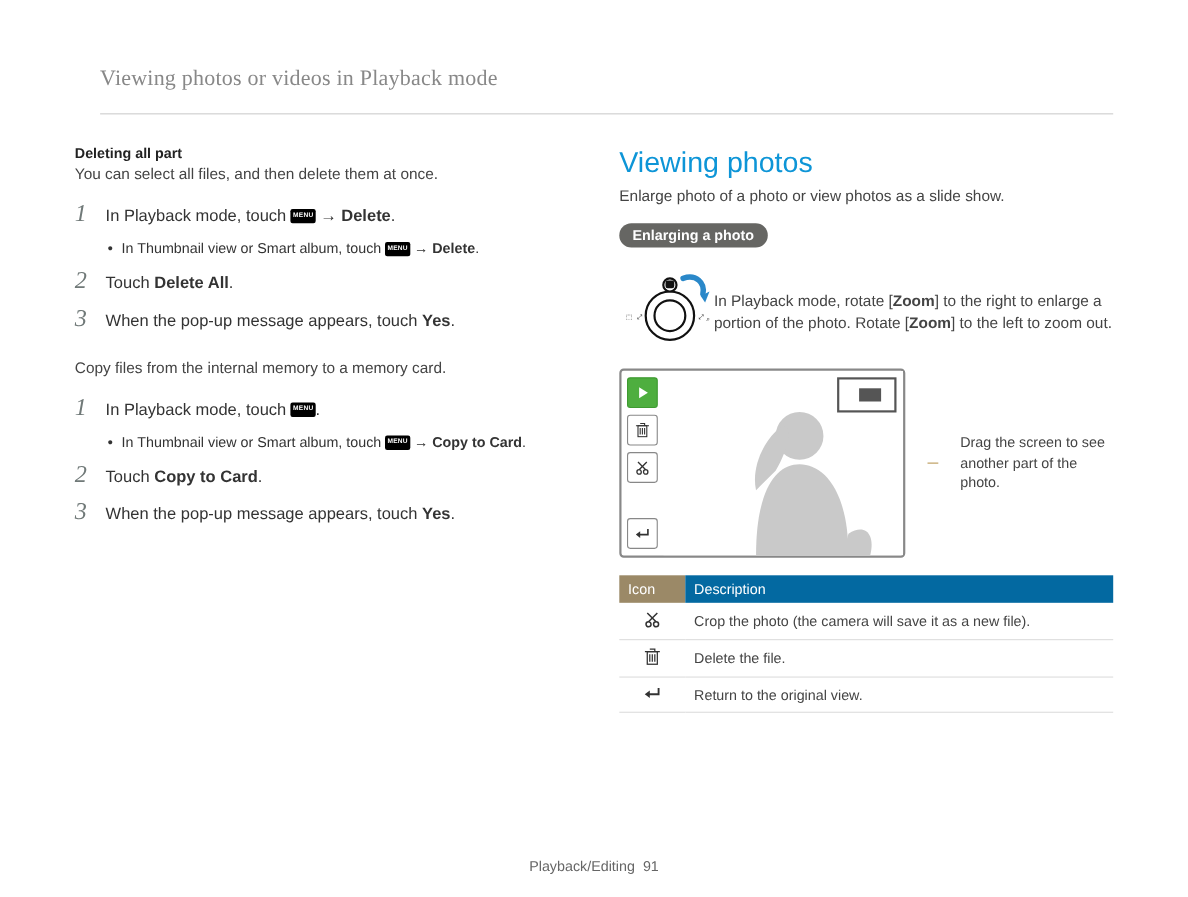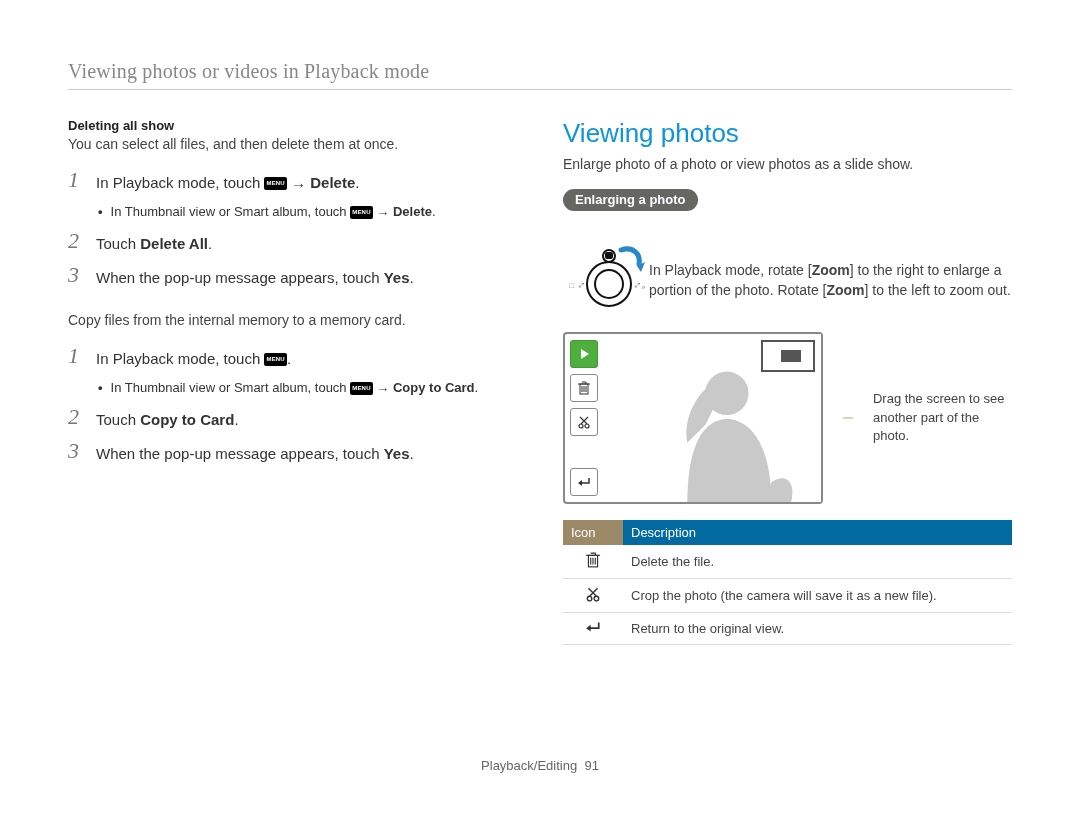--- a/index.html
+++ b/index.html
@@ -14,24 +14,25 @@
     padding: 60px 68px 40px 68px;
     position: relative;
     min-height: 815px;
   }
   .top-title {
     font-family: Georgia, 'Times New Roman', serif;
     font-size: 20px;
     color: #888;
     font-style: normal;
     border-bottom: 1px solid #ccc;
-    padding-bottom: 6px;
+    padding-bottom: 20px;
     margin-bottom: 28px;
     font-weight: 300;
     letter-spacing: 0.2px;
+    margin-left: 23px;
   }
   .columns {
     display: flex;
     gap: 46px;
   }
   .col { flex: 1; }
   .small-bold {
     font-size: 13px;
     font-weight: bold;
     color: #222;
@@ -90,21 +91,21 @@
   }
   .bullet-sub .dot { font-weight: bold; }
   .pill {
     display: inline-block;
     background: #666663;
     color: #fff;
     font-size: 13px;
     font-weight: bold;
     border-radius: 11px;
     padding: 3px 12px 4px 12px;
-    margin-bottom: 15px;
+    margin-bottom: 4px;
   }
   .accent-title {
     font-family: Arial, sans-serif;
     font-size: 26px;
     color: #0d95d7;
     font-weight: 300;
     margin-bottom: 6px;
   }
   .zoom-block {
     display: flex;
@@ -185,37 +186,37 @@
   }
   .icon-table th.icon-col { width: 60px; text-align: left; color: #fff; background: #9b8967; }
   .icon-table td {
     border-bottom: 1px solid #ddd;
     padding: 7px 8px;
     color: #444;
   }
   .icon-table td.ic { text-align: center; }
   .footer {
     position: absolute;
-    bottom: 42px;
+    bottom: 20px;
     left: 0; right: 0;
     text-align: center;
     font-size: 13px;
     color: #666;
   }
 </style>
 </head>
 <body>
 
 <div class="page">
   <div class="top-title">Viewing photos or videos in Playback mode</div>
 
   <div class="columns">
 
     <div class="col">
-      <div class="small-bold">Deleting all show</div>
+      <div class="small-bold">Deleting all part</div>
       <div class="body-text">You can select all files, and then delete them at once.</div>
 
       <ol class="step-list">
         <li class="step-item">
           <span class="step-num">1</span>
           <span class="step-text">
             <span>In Playback mode, touch </span>
             <span class="menu-icon-inline">MENU</span>
             <span> → </span><b>Delete</b><span>.</span>
           </span>
@@ -350,34 +351,34 @@
 
       <table class="icon-table">
         <thead>
           <tr>
             <th class="icon-col">Icon</th>
             <th>Description</th>
           </tr>
         </thead>
         <tbody id="icon-table-body">
             <tr>
+              <td class="ic"><svg width="16" height="16" viewBox="0 0 14 14" stroke="#333" fill="none" stroke-width="1.2">
+                  <circle cx="4" cy="11" r="2"></circle>
+                  <circle cx="10" cy="11" r="2"></circle>
+                  <path d="M4 9 L11 2 M10 9 L3 2"></path>
+                </svg></td>
+              <td>Crop the photo (the camera will save it as a new file).</td>
+            </tr>
+            <tr>
               <td class="ic"><svg width="14" height="16" viewBox="0 0 12 14">
                   <rect x="2" y="3" width="8" height="10" stroke="#333" fill="none"></rect>
                   <path d="M0 3h12M4 1h4v2" stroke="#333" fill="none"></path>
                   <path d="M4 5v6M6 5v6M8 5v6" stroke="#333"></path>
                 </svg></td>
               <td>Delete the file.</td>
-            </tr>
-            <tr>
-              <td class="ic"><svg width="16" height="16" viewBox="0 0 14 14" stroke="#333" fill="none" stroke-width="1.2">
-                  <circle cx="4" cy="11" r="2"></circle>
-                  <circle cx="10" cy="11" r="2"></circle>
-                  <path d="M4 9 L11 2 M10 9 L3 2"></path>
-                </svg></td>
-              <td>Crop the photo (the camera will save it as a new file).</td>
             </tr>
             <tr>
               <td class="ic"><svg width="16" height="14" viewBox="0 0 14 12" stroke="#333" fill="none" stroke-width="1.5">
                   <path d="M12 2v5H4"></path>
                   <polygon points="5,4 5,10 1,7" fill="#333" stroke="none"></polygon>
                 </svg></td>
               <td>Return to the original view.</td>
             </tr>
           </tbody>
       </table>

